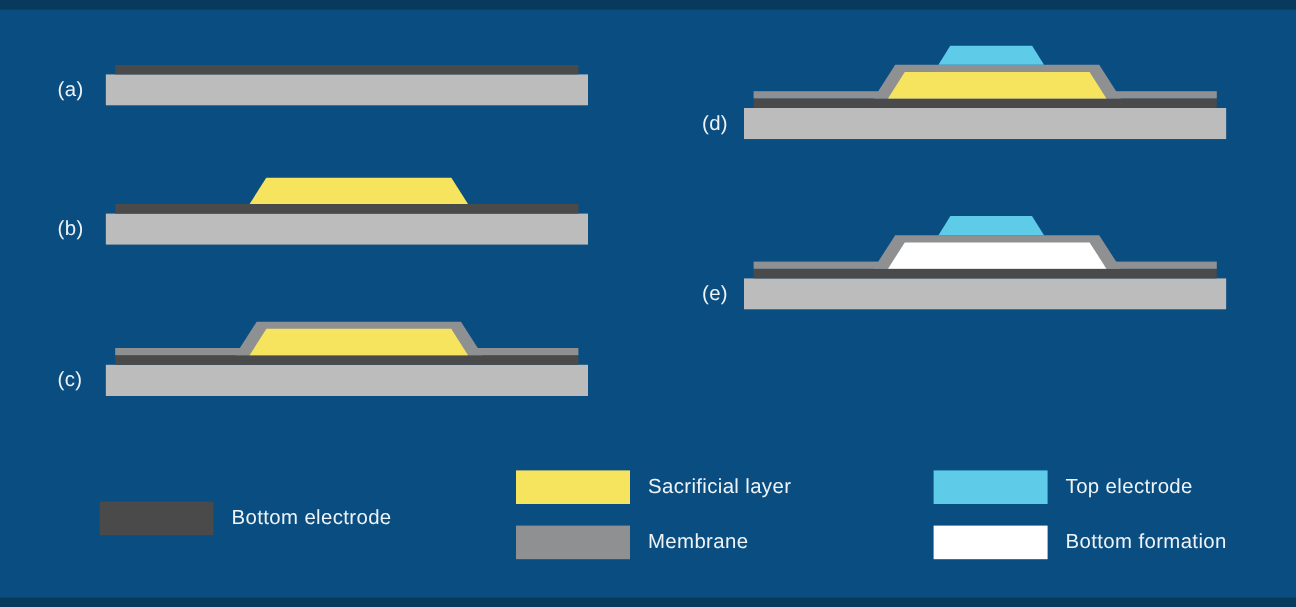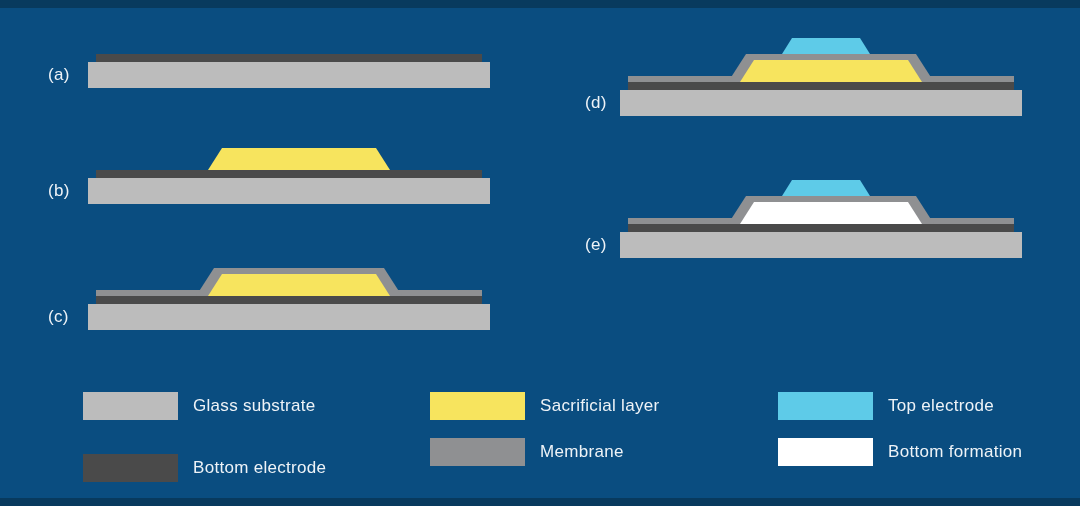--- a/index.html
+++ b/index.html
@@ -108,25 +108,21 @@
   <div class="step-label" style="left:585px;top:232px">(e)</div>
   <svg class="step" style="left:620px;top:180px" width="402" height="78" viewBox="0 0 402 78">
     <rect x="0" y="52" width="402" height="26" class="f-glass"></rect>
     <rect x="8" y="44" width="386" height="8" class="f-belec"></rect>
     <rect x="8" y="38" width="386" height="6" class="f-memb"></rect>
     <polygon points="108,44 126,16 296,16 314,44" class="f-memb"></polygon>
     <polygon points="120,44 134,22 288,22 302,44" class="f-cavity"></polygon>
     <polygon points="162,16 172,0 240,0 250,16" class="f-telec"></polygon>
   </svg>
 
-  <div class="legend-item" style="left:83px;top:392px">
-    <div class="swatch sw-glass"></div>
-    <div class="legend-label">Glass substrate</div>
-  </div>
-  <div class="legend-item" style="left:83px;top:454px">
+  <div class="legend-item" style="left:83px;top:418px">
     <div class="swatch sw-belec"></div>
     <div class="legend-label">Bottom electrode</div>
   </div>
   <div class="legend-item" style="left:430px;top:392px">
     <div class="swatch sw-sacr"></div>
     <div class="legend-label">Sacrificial layer</div>
   </div>
   <div class="legend-item" style="left:778px;top:392px">
     <div class="swatch sw-telec"></div>
     <div class="legend-label">Top electrode</div>

